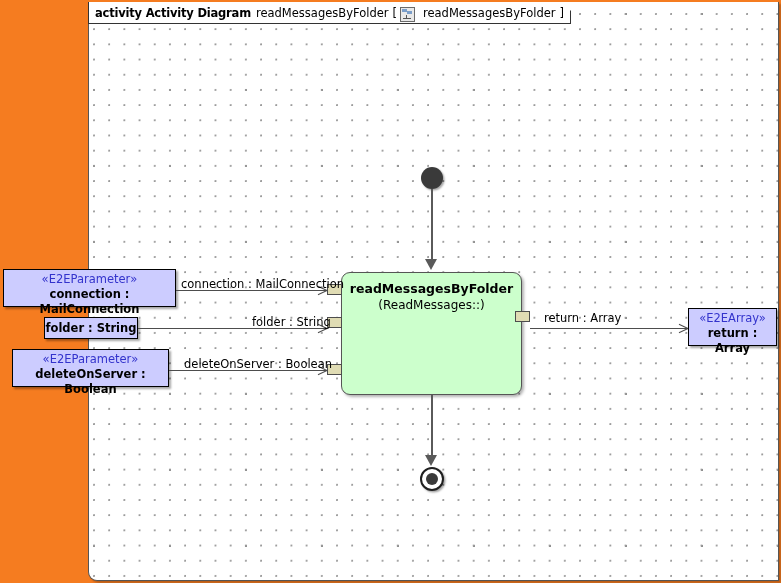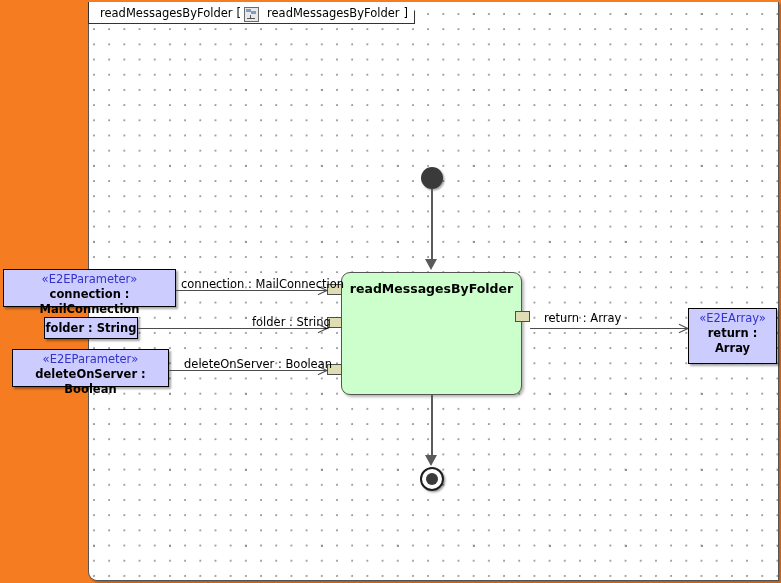--- a/index.html
+++ b/index.html
@@ -120,38 +120,40 @@
     position:absolute;font-size:11.5px;color:#000;white-space:nowrap;
     background:transparent;
   }
 </style>
 </head>
 <body>
 
 <div id="frame"></div>
 
 <div id="frame-tab">
+  <span class="kw">activity Activity Diagram</span>
   <span class="nm">readMessagesByFolder</span>
   <span class="br">[</span>
   <span class="tab-icon">
     <i class="i1"></i>
       <i class="i2"></i>
       <i class="i3"></i>
       <i class="i4"></i>
   </span>
   <span class="nm">readMessagesByFolder</span>
   <span class="br">]</span>
 </div>
 
 <div id="initial-node"></div>
 <div class="line-v" style="left:431px;top:189px;height:72px;"></div>
 <div class="arrow-down" style="left:425px;top:259px;"></div>
 
 <div id="action-node">
   <div id="action-title">readMessagesByFolder</div>
+  <div id="action-sub">(ReadMessages::)</div>
 </div>
 
 <div class="pin" style="left:327px;top:284px;"></div>
 <div class="pin" style="left:327px;top:317px;"></div>
 <div class="pin" style="left:327px;top:364px;"></div>
 
 <div class="pin" style="left:515px;top:311px;"></div>
 
 <div class="line-v" style="left:431px;top:395px;height:62px;"></div>
 <div class="arrow-down" style="left:425px;top:455px;"></div>
@@ -188,16 +190,16 @@
   <span class="a2" style="left:-10px;top:0;"></span>
 </div>
 <div class="edge-label" style="left:184px;top:357px;">deleteOnServer : Boolean</div>
 
 <div class="line-h" style="left:530px;top:327.5px;width:158px;"></div>
 <div class="open-arrow" style="left:688px;top:327.5px;">
   <span class="a1" style="left:-10px;top:0;"></span>
   <span class="a2" style="left:-10px;top:0;"></span>
 </div>
 <div class="edge-label" style="left:544px;top:311px;">return : Array</div>
-<div class="param-box" style="left:688px;top:308px;width:89px;height:56px;">
+<div class="param-box" style="left:688px;top:308px;width:89px;height:38px;">
   <div class="stereo">«E2EArray»</div>
   <div class="pname">return : Array</div>
 </div>
 
 </body></html>

